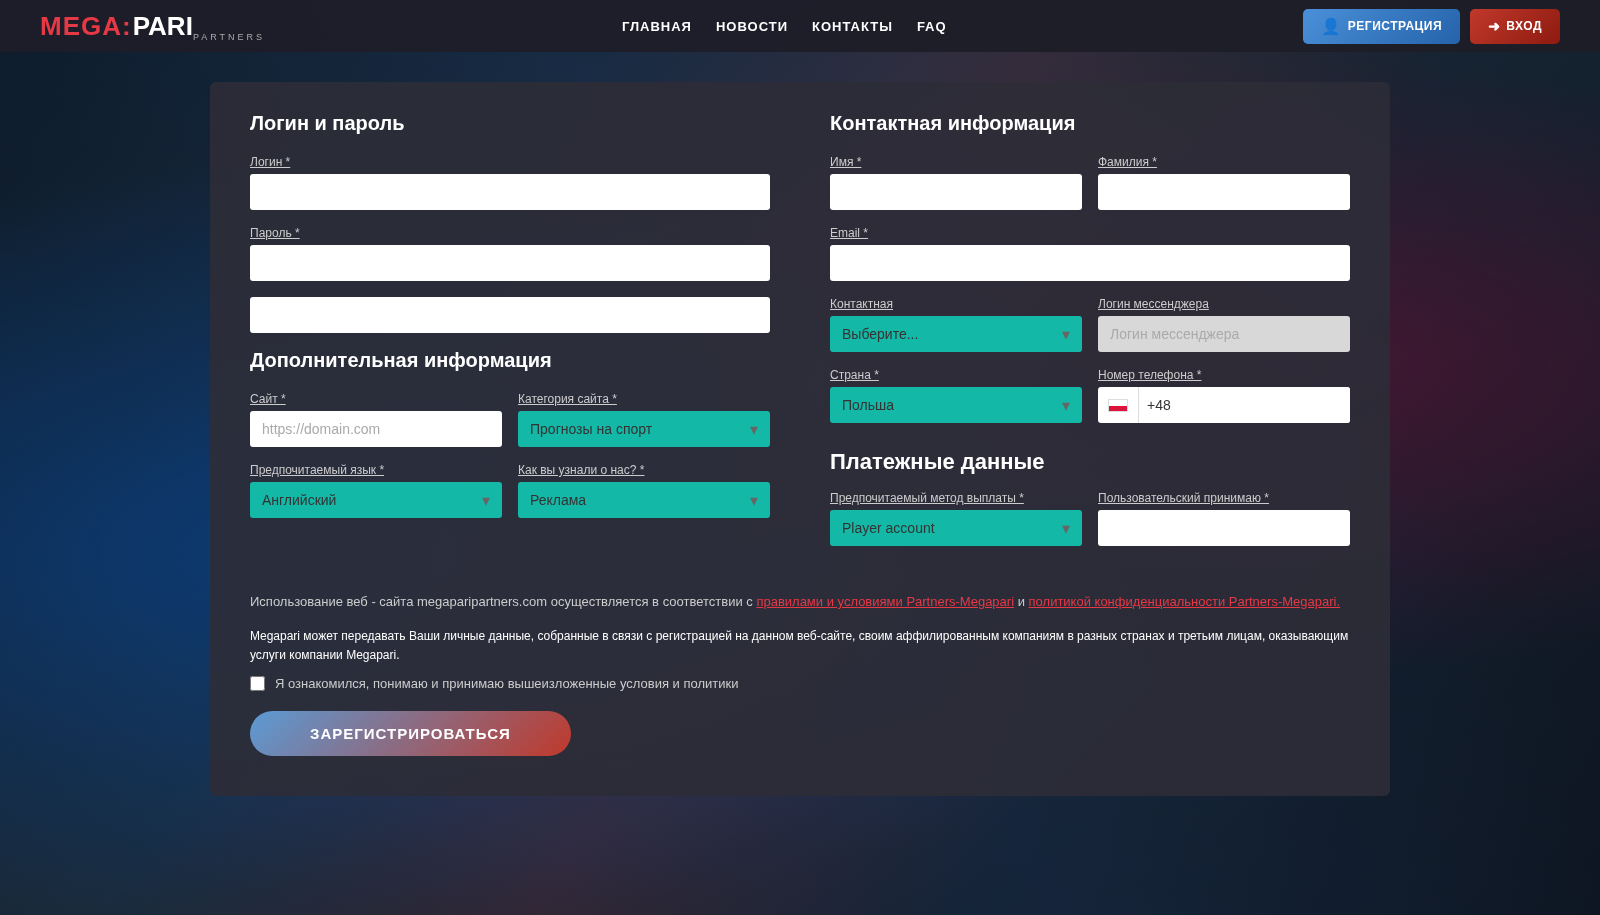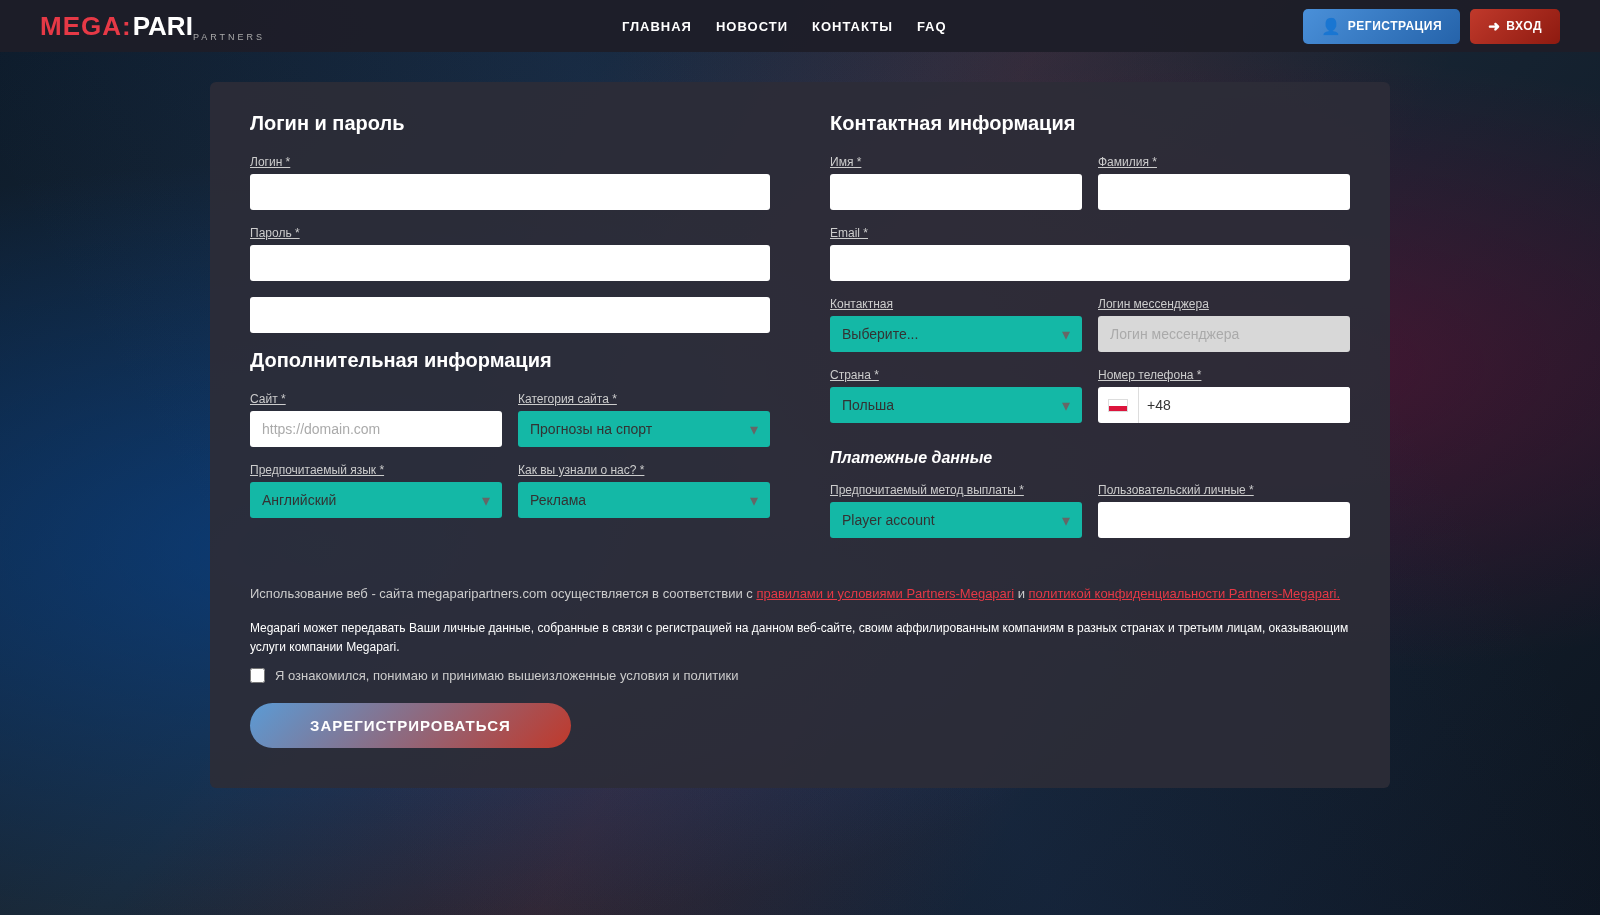--- a/index.html
+++ b/index.html
@@ -193,26 +193,25 @@
       cursor: pointer;
     }
 
     .two-col {
       display: grid;
       grid-template-columns: 1fr 1fr;
       gap: 16px;
     }
 
     .sub-section-title {
-      font-size: 16px;
+      font-size: 22px;
       font-weight: 600;
       color: white;
       margin-bottom: 16px;
       margin-top: 10px;
-      font-style: italic;
     }
 
     
     .additional-section {
       margin-top: 10px;
     }
 
     
     .phone-wrapper {
       display: flex;
@@ -483,21 +482,21 @@
             <label class="field-label">Предпочитаемый метод выплаты *</label>
             <div class="field-select-wrapper">
               <select class="field-select">
                 <option>Player account</option>
                 <option>Bank Transfer</option>
                 <option>Crypto</option>
               </select>
             </div>
           </div>
           <div class="field-group">
-            <label class="field-label">Пользовательский личные *</label>
+            <label class="field-label">Пользовательский принимаю *</label>
             <input class="field-input" type="text" style="">
           </div>
         </div>
 
       </div>
     </div>
 
     <div class="bottom-section">
       <p class="disclaimer-text">
         <span>Использование веб - сайта megaparipartners.com осуществляется в соответствии с </span>

